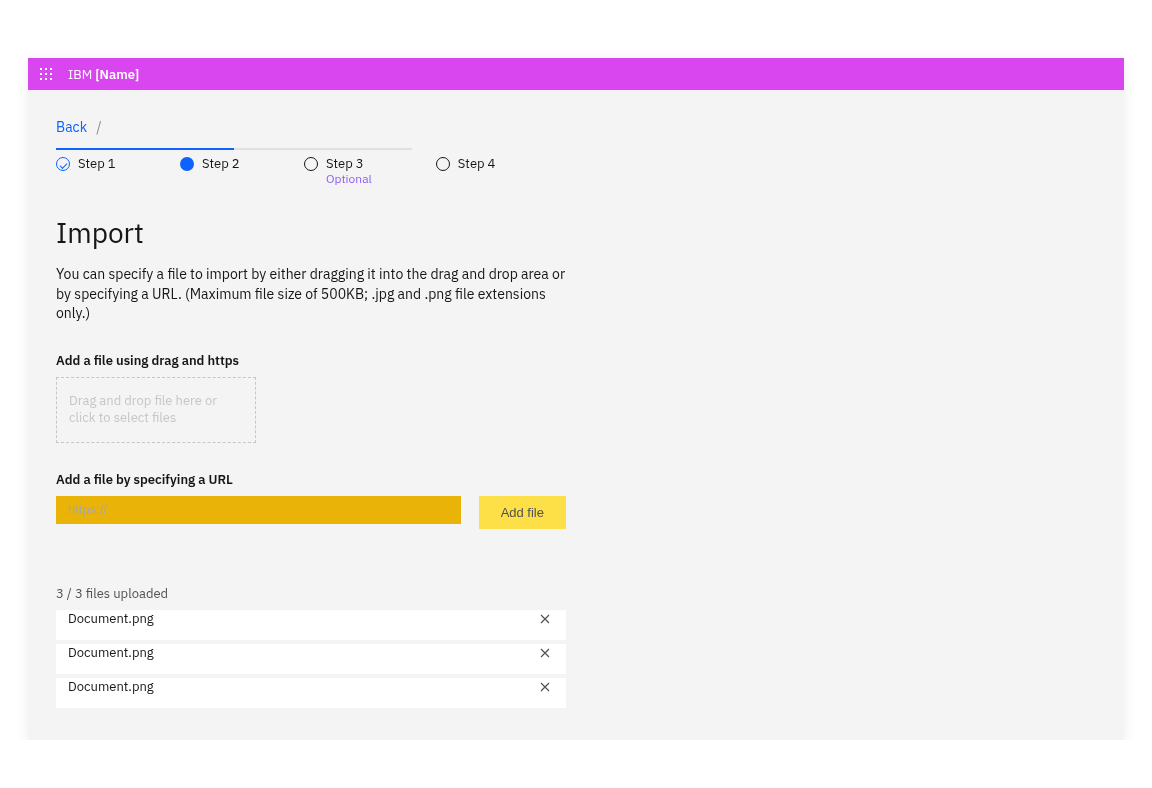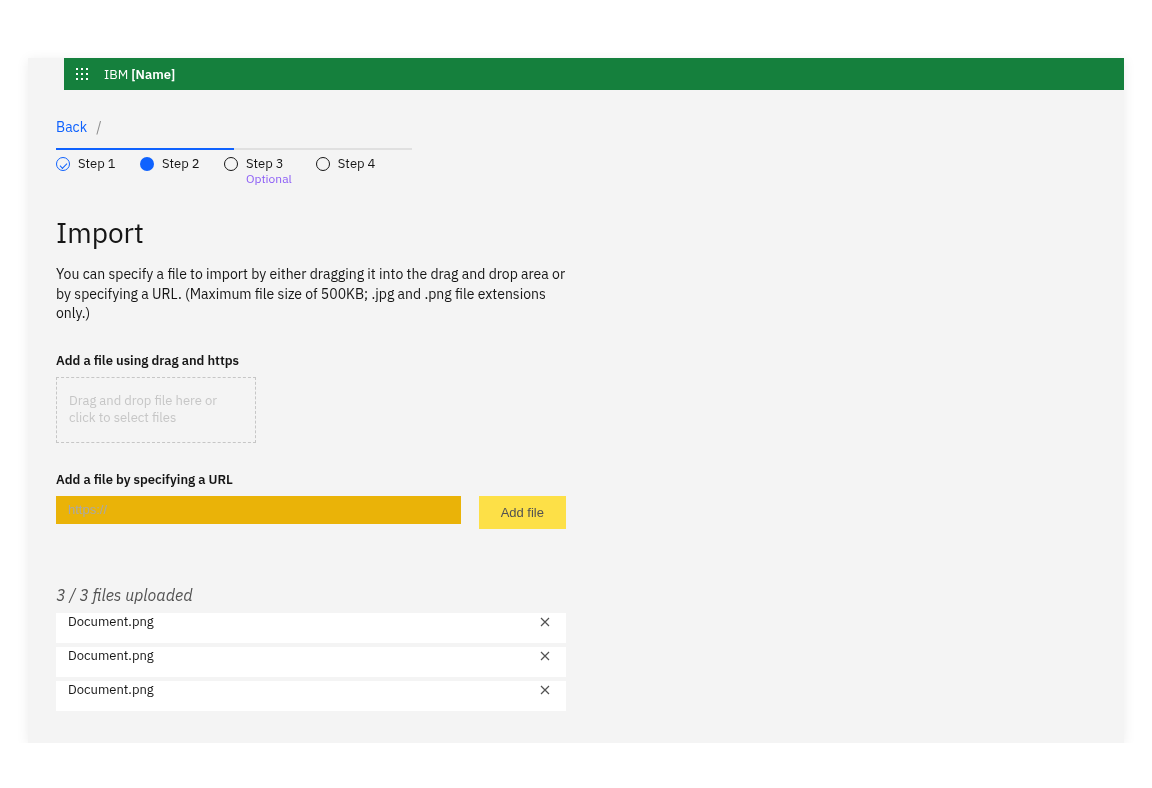--- a/index.html
+++ b/index.html
@@ -11,25 +11,24 @@
   }
   .frame {
     width: 1096px;
     margin: 58px auto 0 auto;
     background: #f4f4f4;
     box-shadow: 0 2px 12px rgba(0,0,0,0.08);
   }
   .topbar {
     display: flex;
     align-items: center;
-    background: #15803d;
+    background: #d946ef;
     color: #ffffff;
     height: 32px;
     padding: 6px 12px;
-    margin-left: 36px;
   }
   .app-grid {
     width: 12px;
     height: 12px;
     display: grid;
     grid-template-columns: repeat(3, 2px);
     grid-template-rows: repeat(3, 2px);
     gap: 3px;
     margin-right: 16px;
   }
@@ -63,21 +62,21 @@
   .crumbs .sep {
     color: #8d8d8d;
   }
   .row {
     display: flex;
     justify-content: space-between;
     align-items: flex-start;
   }
   .steps {
     display: flex;
-    gap: 24px;
+    gap: 64px;
     position: relative;
     margin-bottom: 28px;
   }
   .steps::before {
     content: "";
     position: absolute;
     top: -8px;
     left: 0;
     height: 2px;
     width: 356px;
@@ -192,24 +191,23 @@
     background: #fde047;
     color: #525252;
     border: none;
     padding: 0 22px;
     font-size: 13px;
     cursor: default;
     margin-left: 18px;
     height: 33px;
   }
   .upload-status {
-    font-size: 16px;
+    font-size: 13px;
     color: #525252;
     margin-bottom: 8px;
-    font-style: italic;
   }
   .files { width: 510px; }
   .file-item {
     background: #ffffff;
     height: 30px;
     display: flex;
     align-items: flex-start;
     justify-content: space-between;
     padding: 0 12px;
     margin-bottom: 4px;

